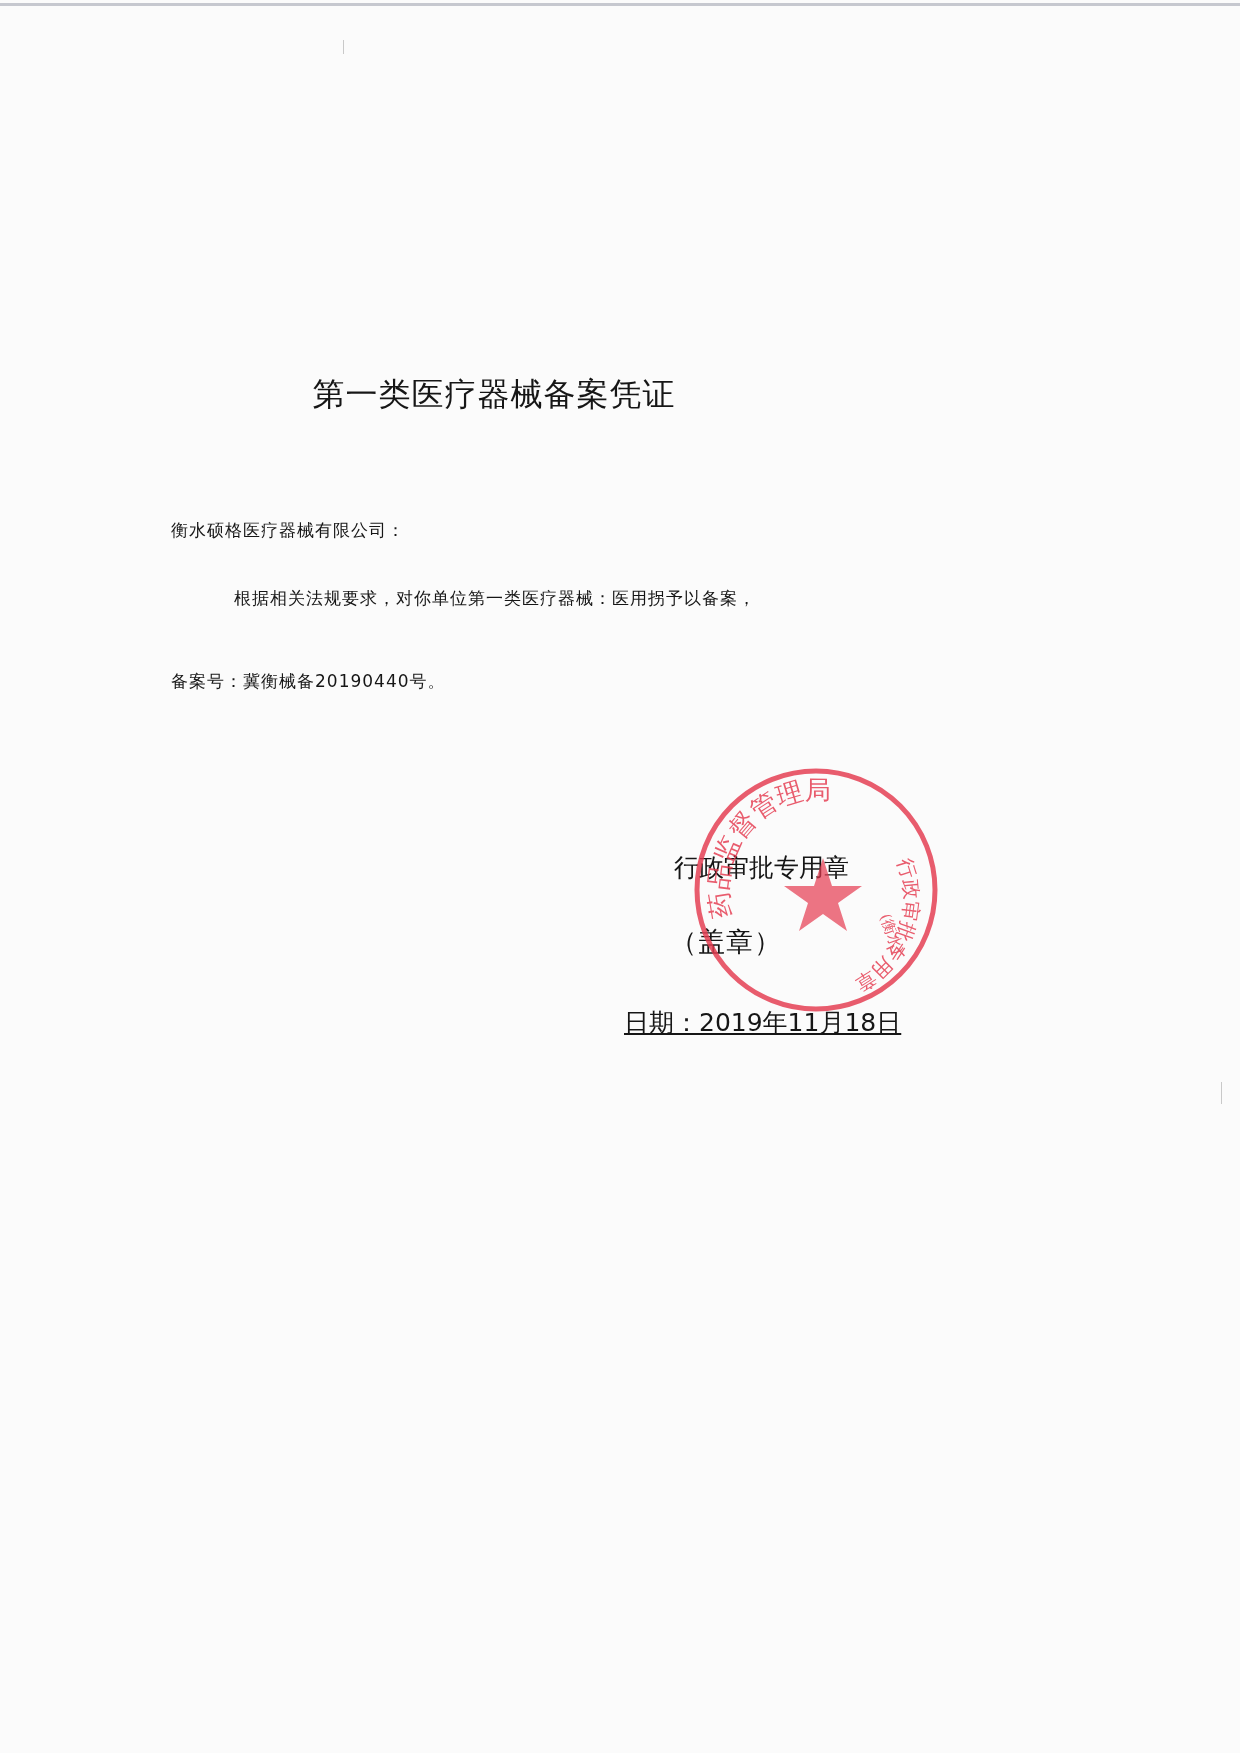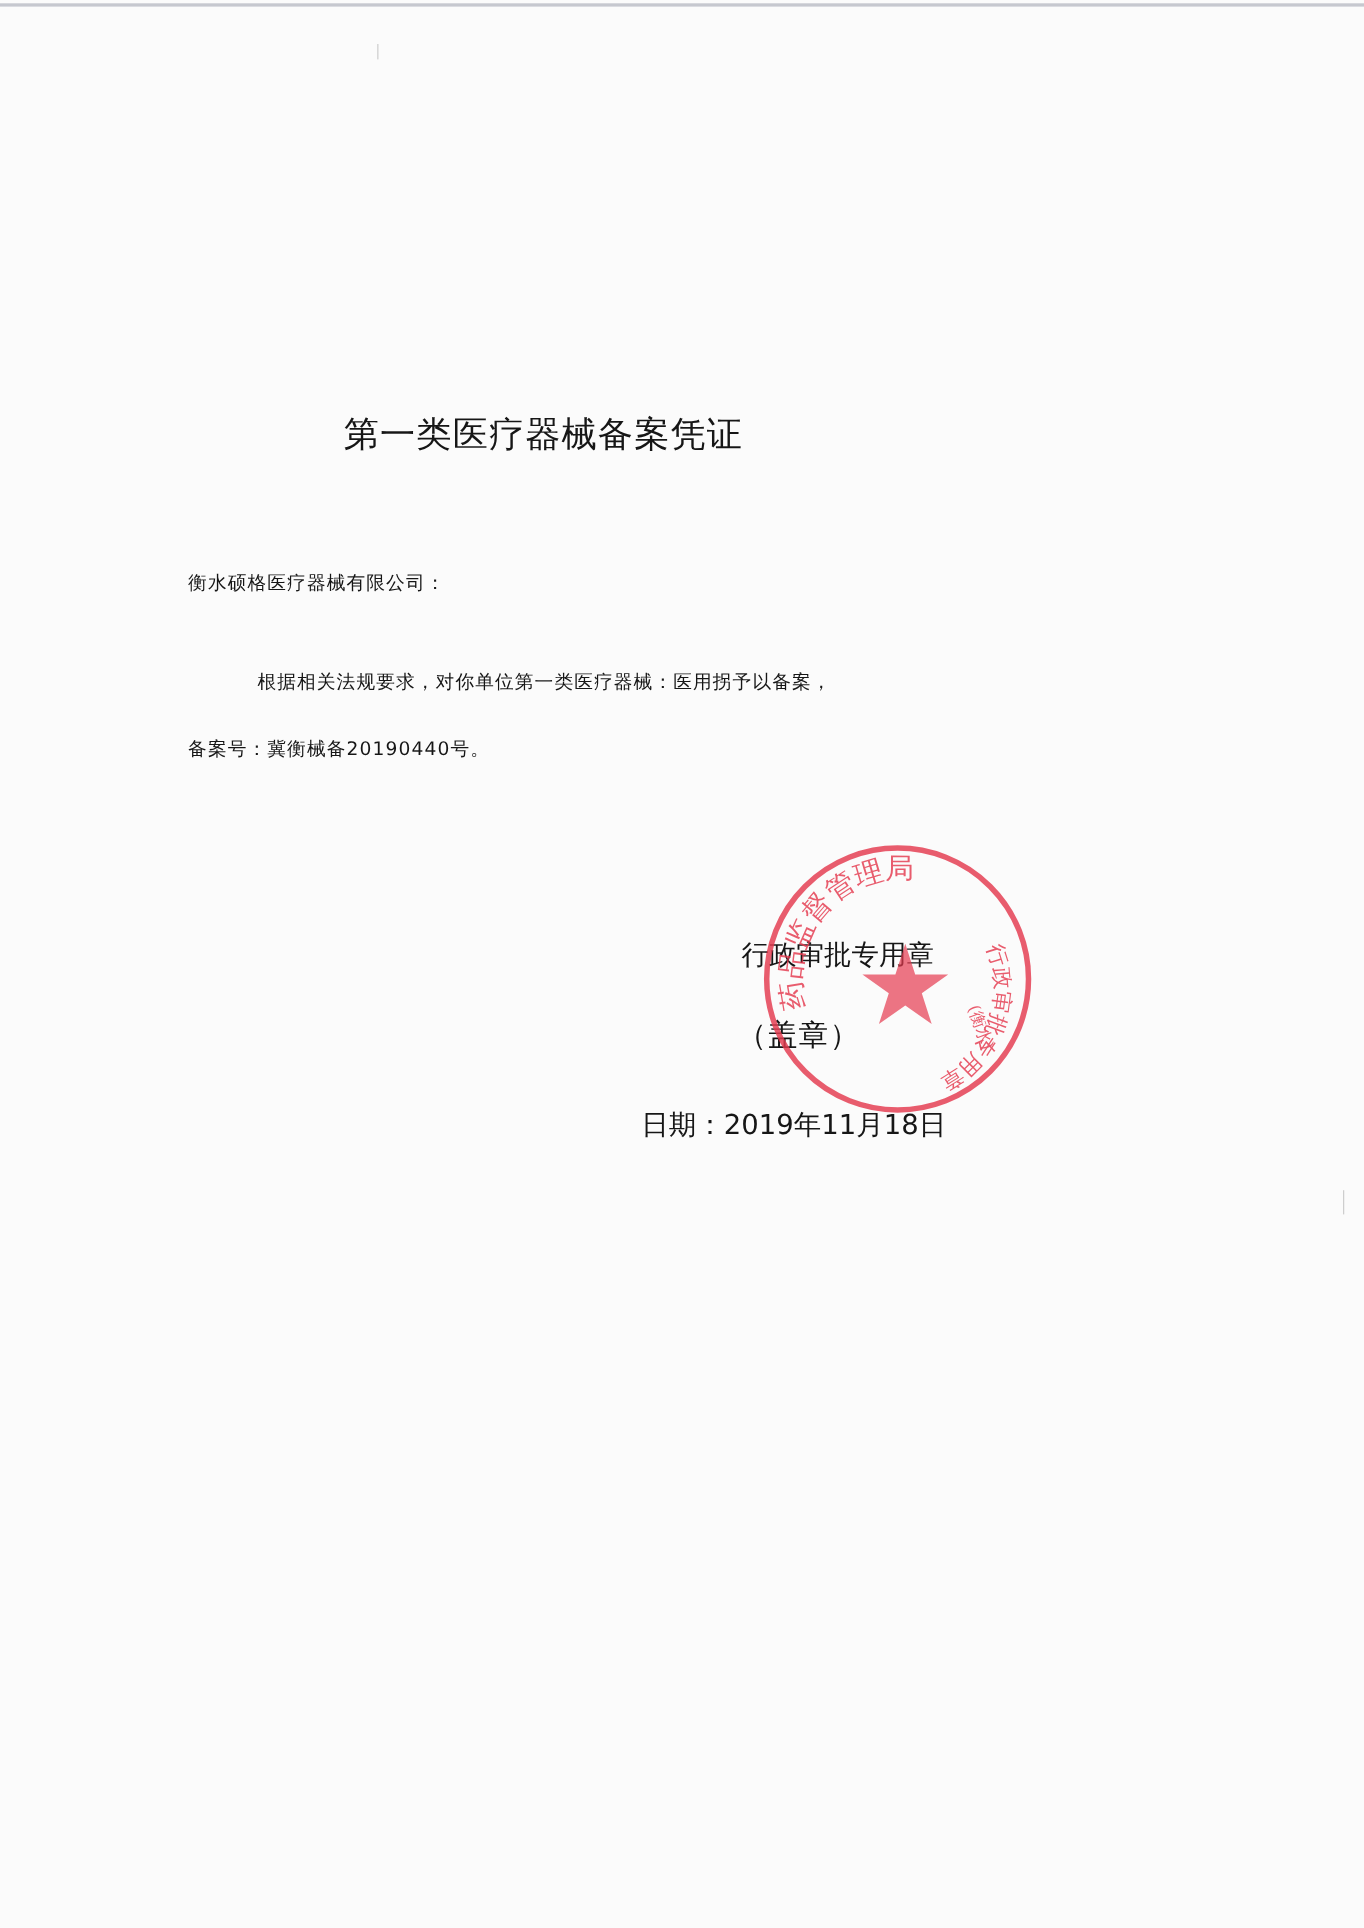--- a/index.html
+++ b/index.html
@@ -10,25 +10,25 @@
     color: #161616;
   }
   .top-edge { position: absolute; left: 0; top: 3px; width: 1240px; height: 3px; background: #b9bcc4; opacity: .8; }
   .scan-mark { position: absolute; width: 1px; background: #c9c9c9; }
   .title {
     position: absolute; left: 0; width: 988px; top: 376px; text-align: center;
     font-size: 32px; letter-spacing: 1px; line-height: 36px;
   }
   .line { position: absolute; font-size: 17px; line-height: 30px; white-space: nowrap; letter-spacing: 1px; }
   .company { left: 171px; top: 515px; }
-  .para1 { left: 234px; top: 605px; text-align: center; }
+  .para1 { left: 234px; top: 583px; text-align: center; }
   .para2 { left: 171px; top: 666px; }
   .org { left: 674px; top: 853px; font-size: 25px; letter-spacing: 0; }
   .seal-label { left: 670px; top: 927px; font-size: 27px; }
-  .date { left: 583px; top: 1008px; font-size: 25px; letter-spacing: 0; }
+  .date { left: 624px; top: 1008px; font-size: 25px; letter-spacing: 0; text-decoration: underline; }
   .stamp { position: absolute; left: 692px; top: 766px; width: 248px; height: 248px; opacity: .82; pointer-events: none; }
   .stamp svg { width: 100%; height: 100%; }
 </style>
 </head>
 <body>
 
 <div class="top-edge"></div>
 <div class="scan-mark" style="left:1221px;top:1082px;height:22px;"></div>
 <div class="scan-mark" style="left:343px;top:40px;height:14px;"></div>
 

